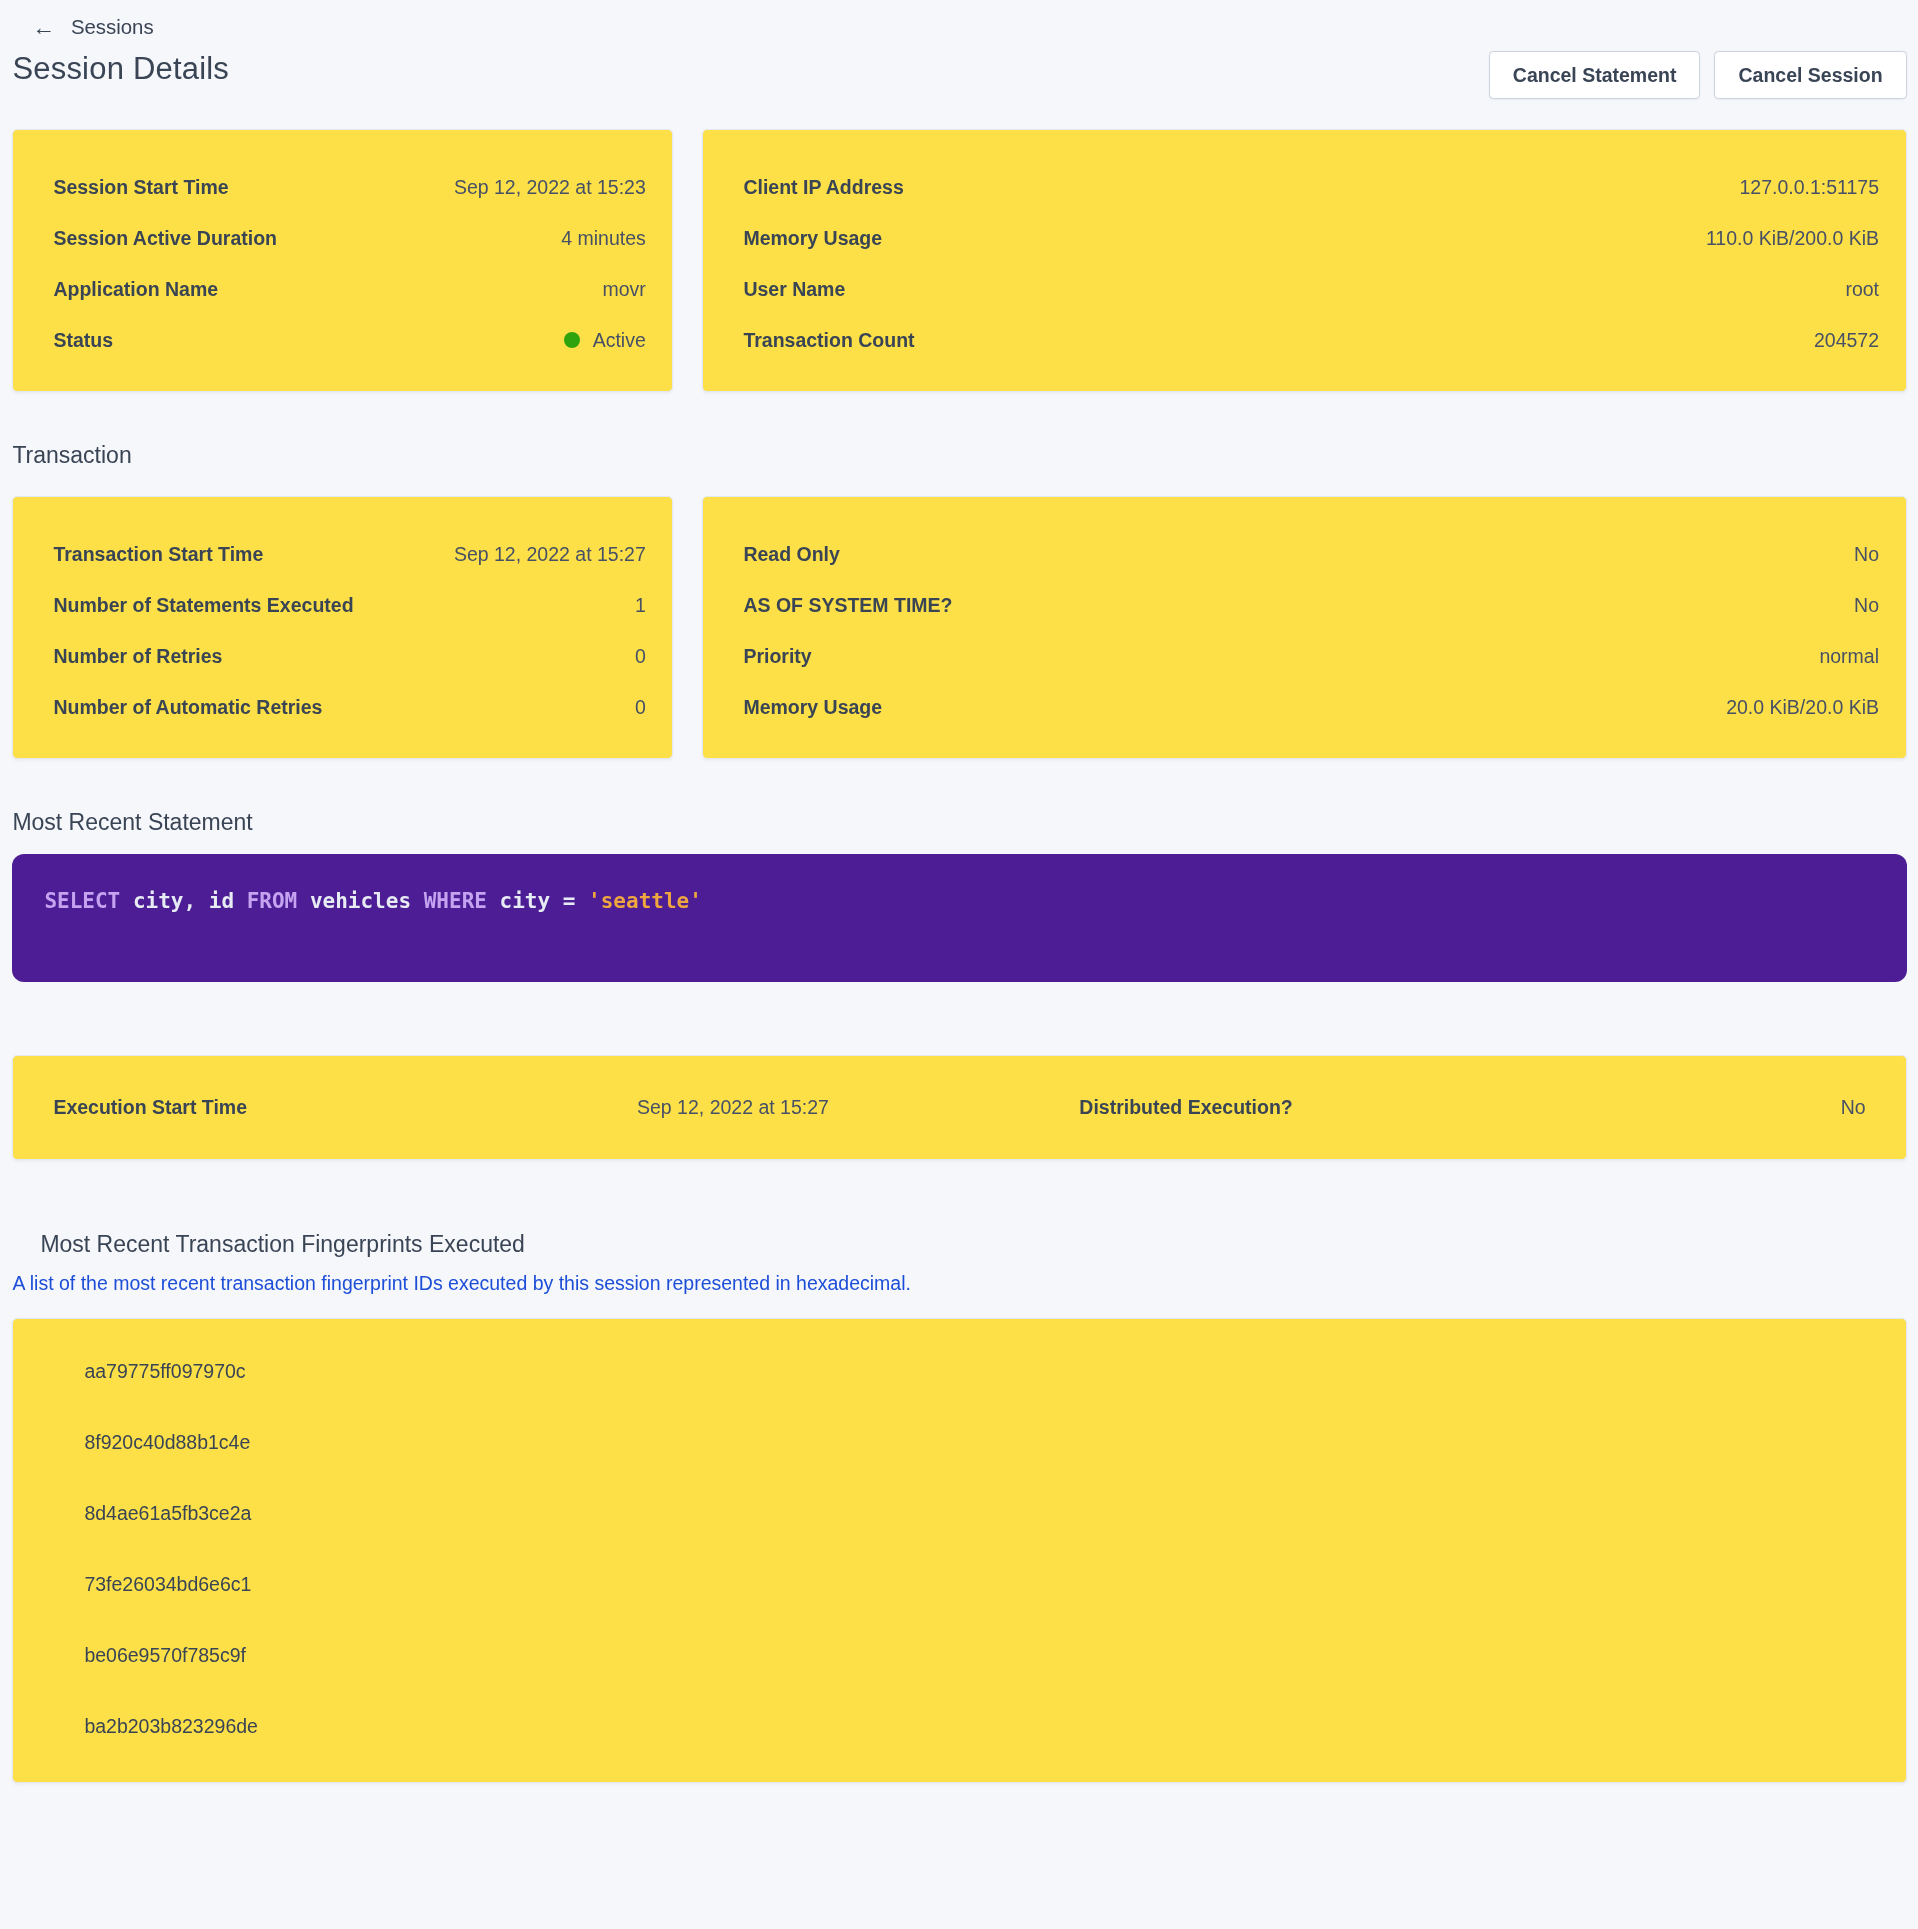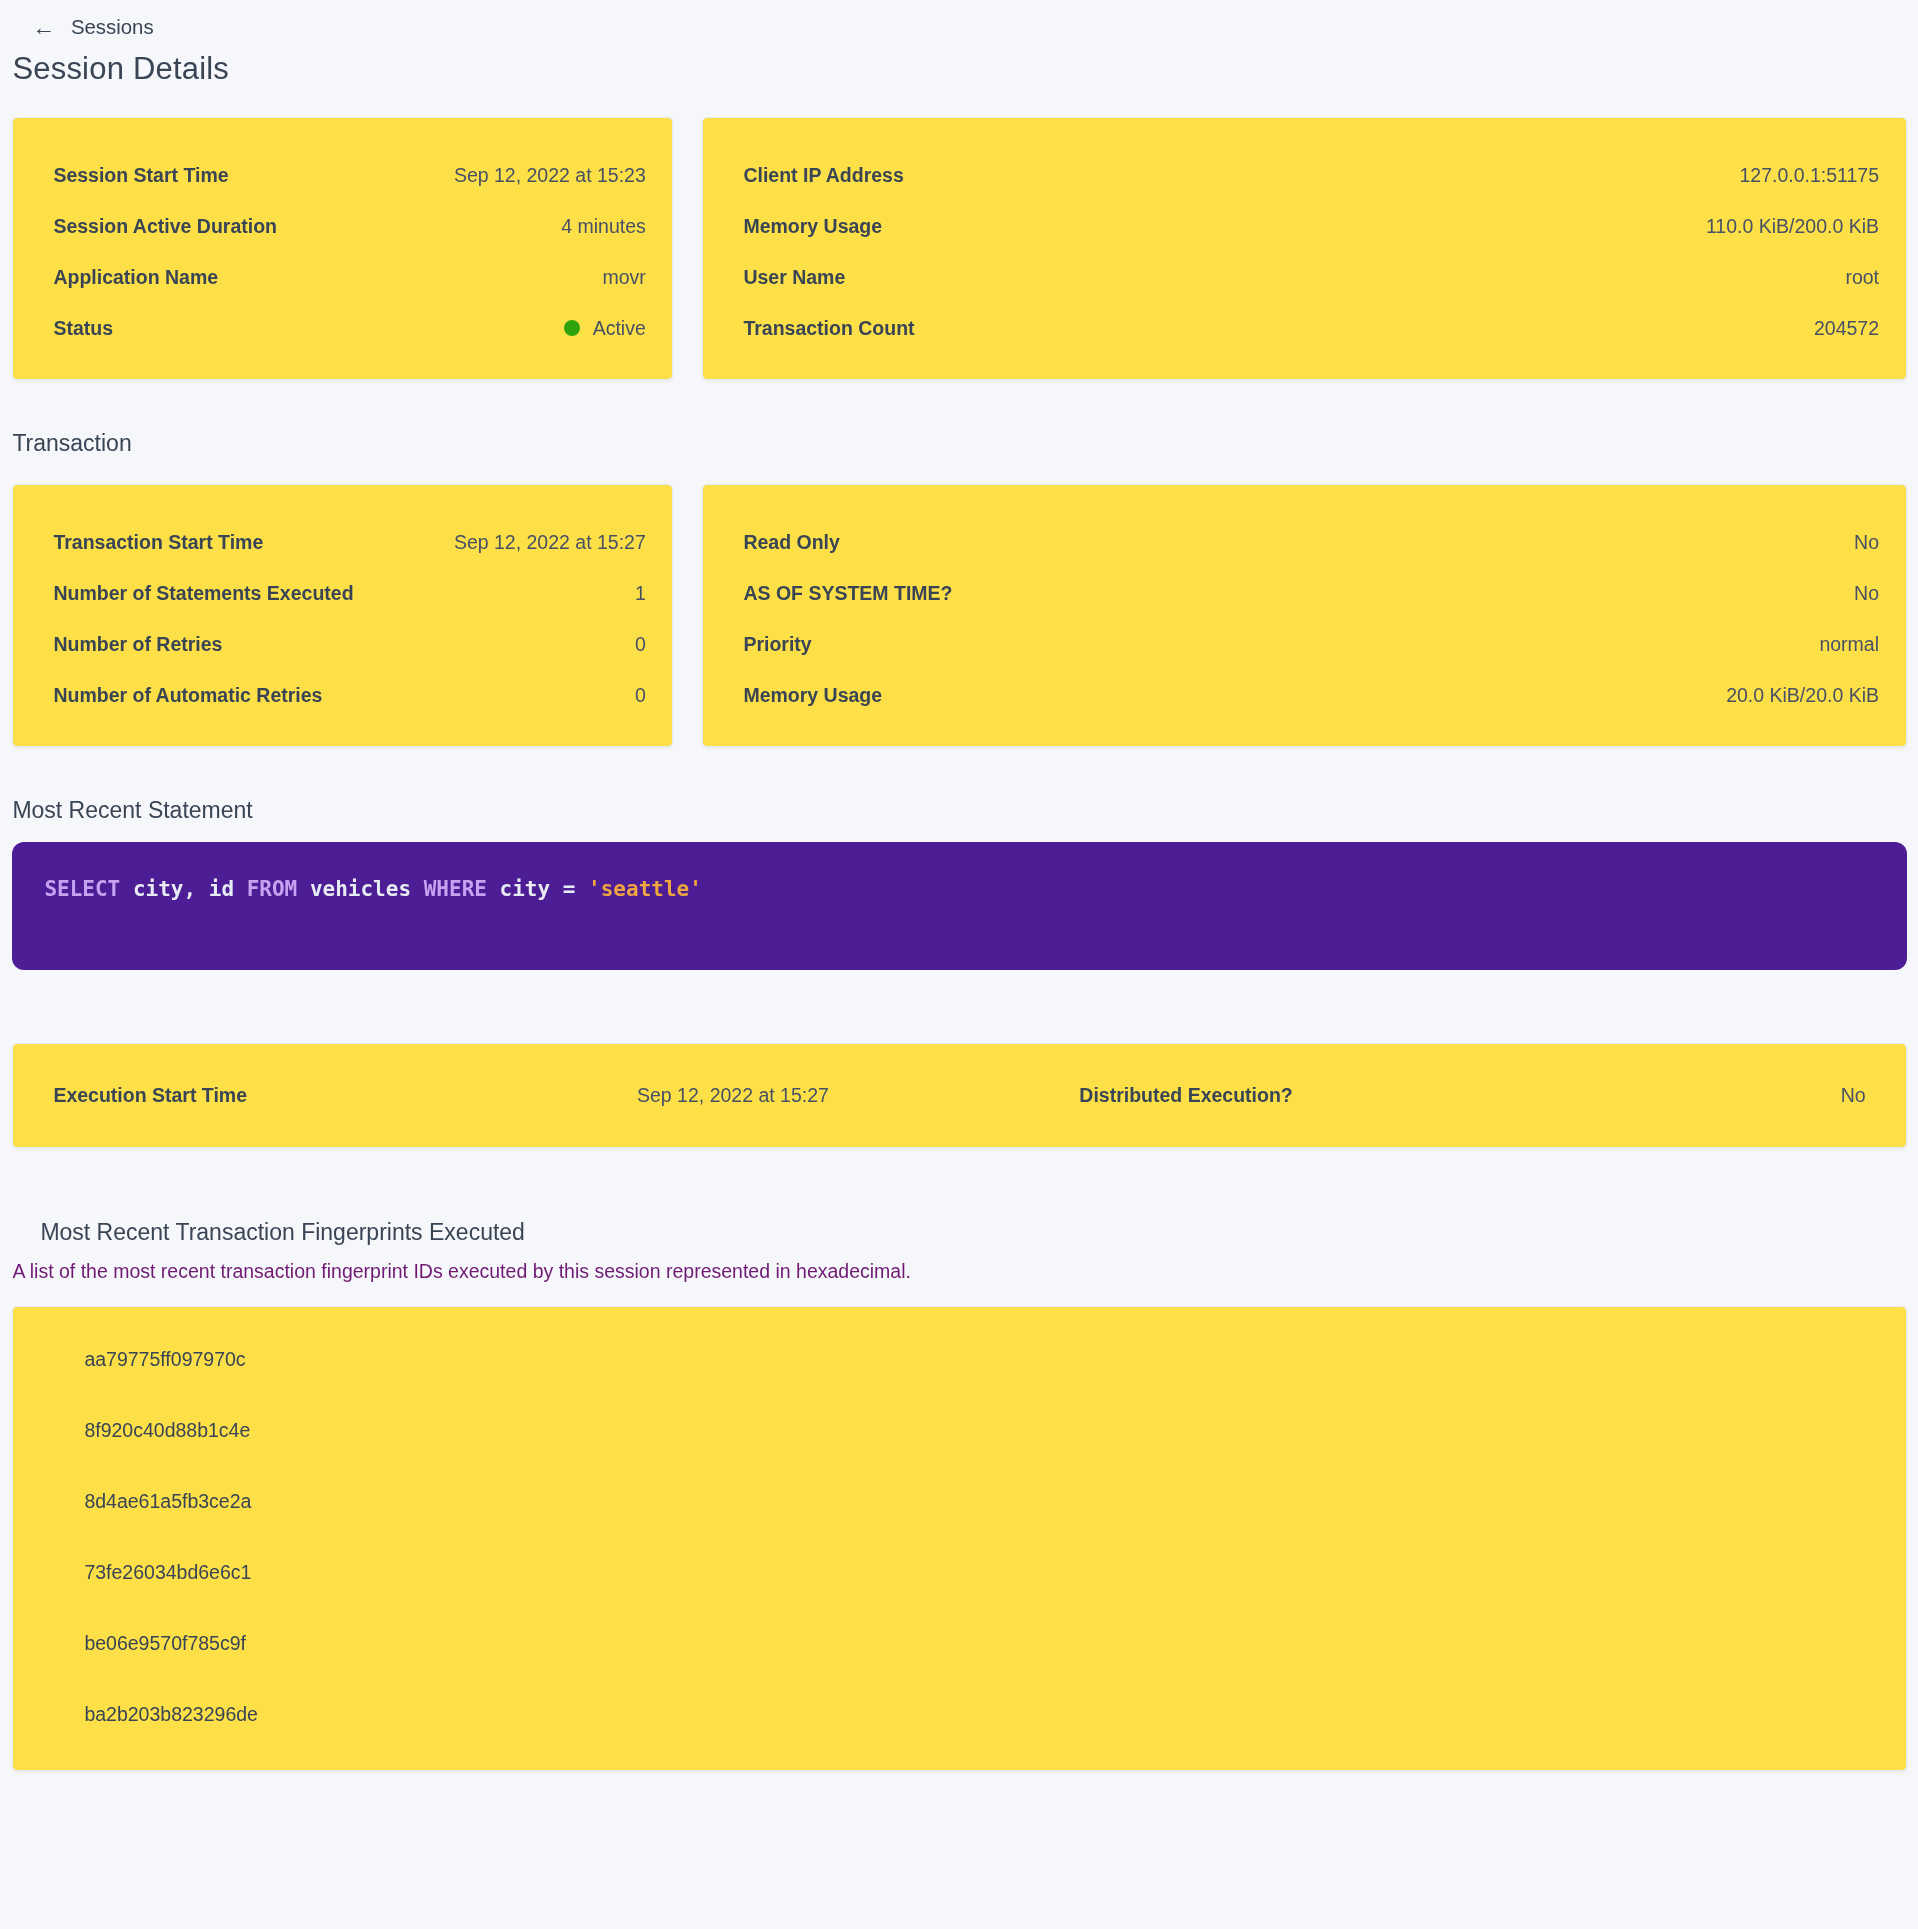--- a/index.html
+++ b/index.html
@@ -42,21 +42,21 @@
   .kv-label { font-weight: bold; color: #394455; }
   .kv-value { color: #475065; text-align: right; }
   .kv-value.link { color: #0b5dff; cursor: pointer; }
   .status-dot { display: inline-block; width: 16px; height: 16px; border-radius: 50%; background: #2fa30e; margin-right: 12.4px; vertical-align: -0.9px; }
 
   
   .section-title { font-size: 23px; font-weight: 400; color: #394455; }
   .t-transaction { margin-top: 50px; }
   .t-statement { margin-top: 50px; }
   .t-fingerprints { margin-top: 71px; margin-left: 28px; }
-  .fp-subtitle { margin-top: 14px; font-size: 19.5px; color: #701a75; }
+  .fp-subtitle { margin-top: 14px; font-size: 19.5px; color: #1d4ed8; }
 
   
   .code-block {
     margin-top: 17.7px; background: #4c1d95; border-radius: 12px;
     padding: 35px 32px 69px 32px;
   }
   .code-block code { font-family: "DejaVu Sans Mono", monospace; font-size: 21px; font-weight: bold; white-space: pre; }
   .tok-kw { color: #c5a3f0; }
   .tok-plain { color: #e7ebf3; }
   .tok-str { color: #efa63f; }
@@ -77,20 +77,24 @@
 
 <div class="page">
 
   <div class="breadcrumb">
     <span class="back-arrow">←</span>
     <span>Sessions</span>
   </div>
 
   <div class="title-row">
     <h1 class="page-title">Session Details</h1>
+    <div class="btn-group">
+      <button class="btn">Cancel Statement</button>
+      <button class="btn">Cancel Session</button>
+    </div>
   </div>
 
   <div class="cards-row row-1">
     <div class="card kv-card col-left" id="card-session-left">
   <div class="kv-row">
     <span class="kv-label">Session Start Time</span>
     <span class="kv-value"><span>Sep 12, 2022 at 15:23</span></span>
   </div>
 
   <div class="kv-row">

